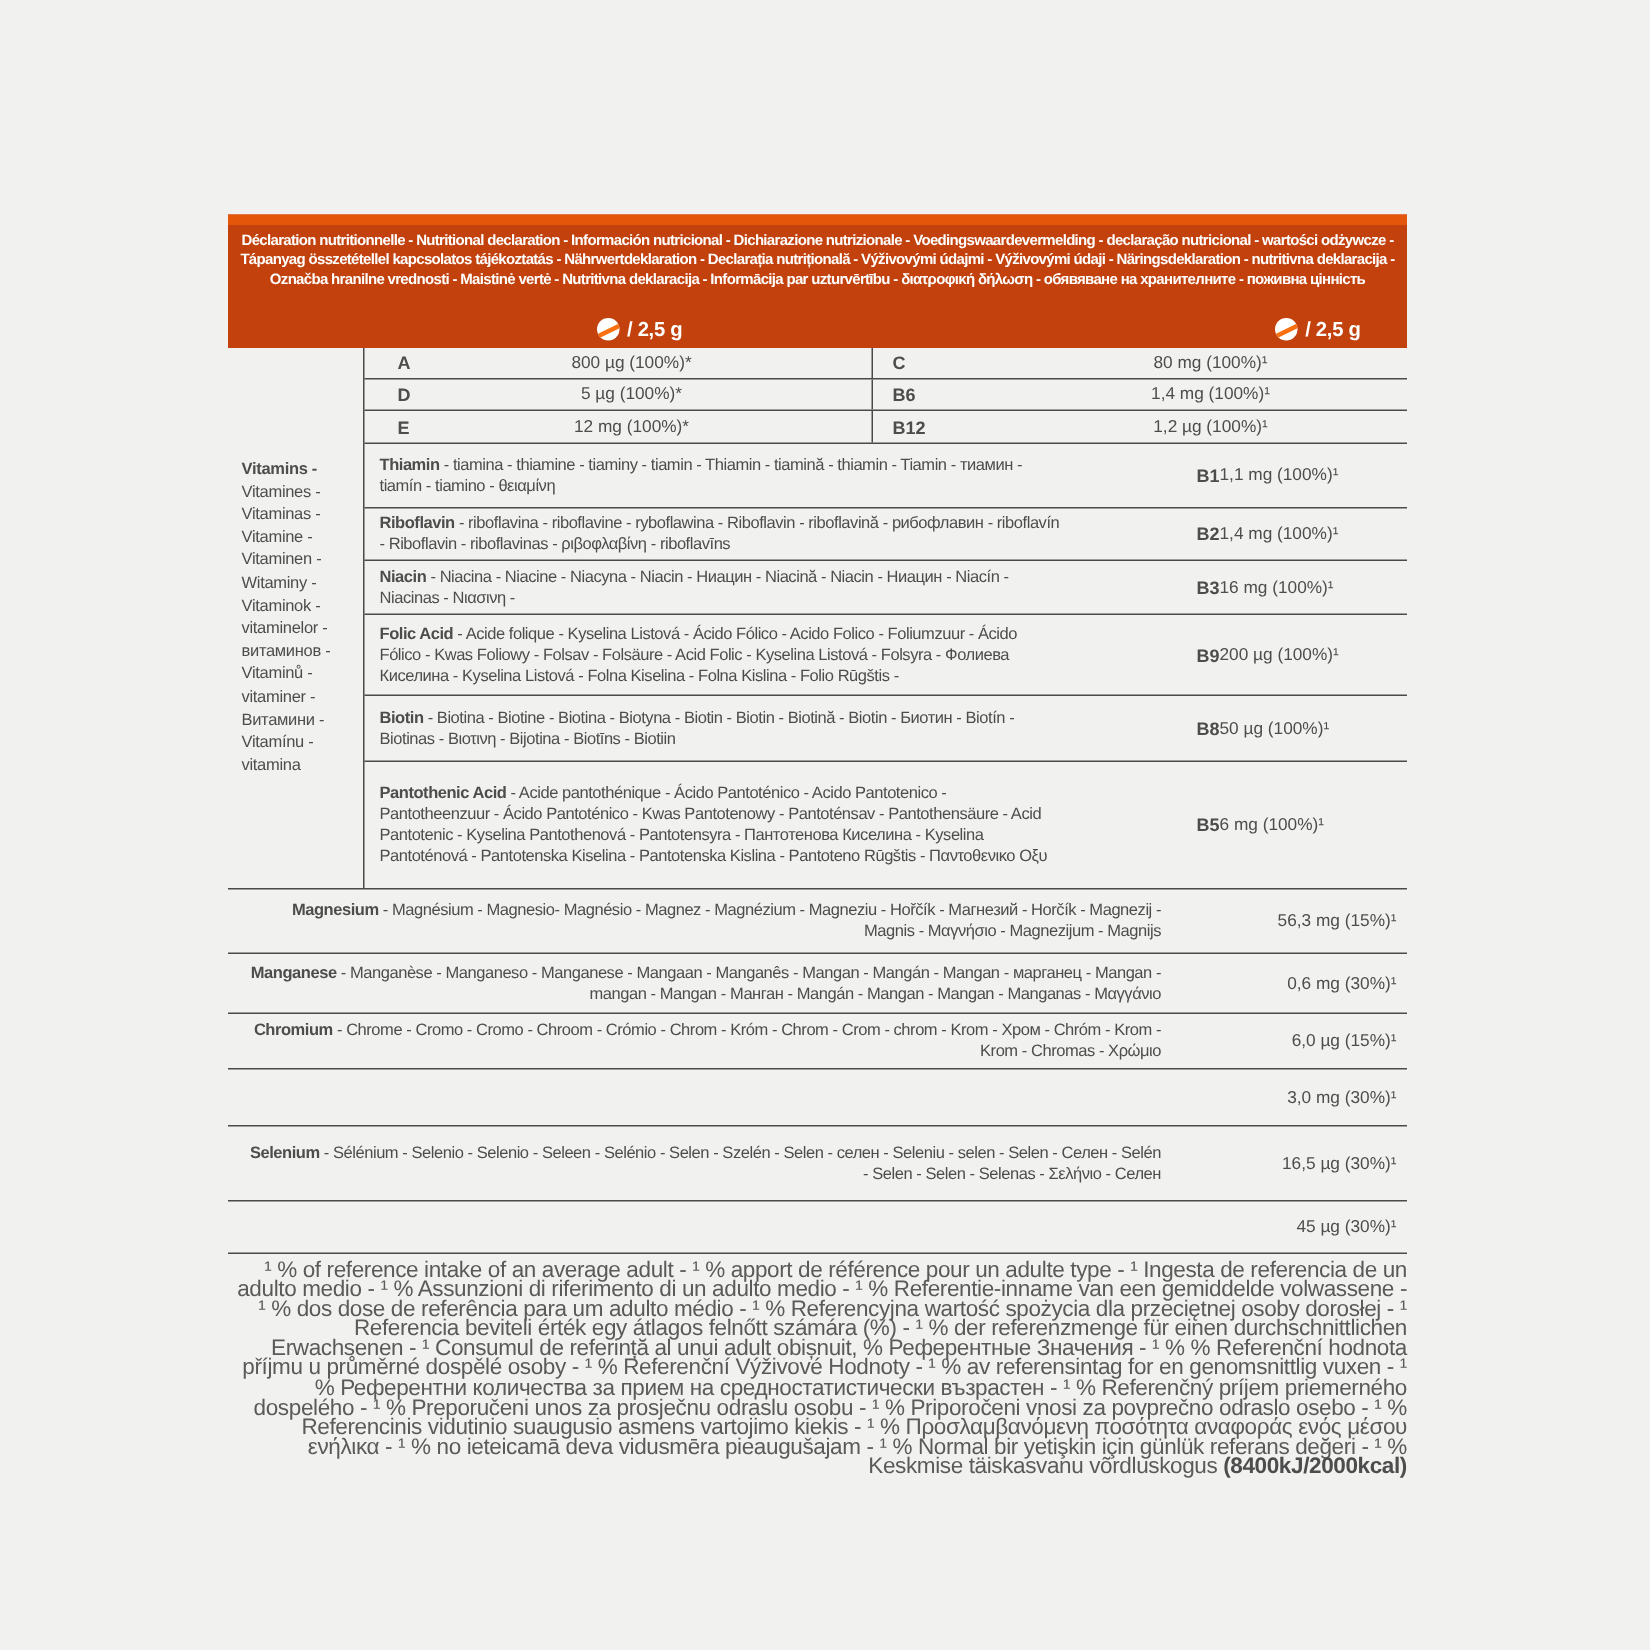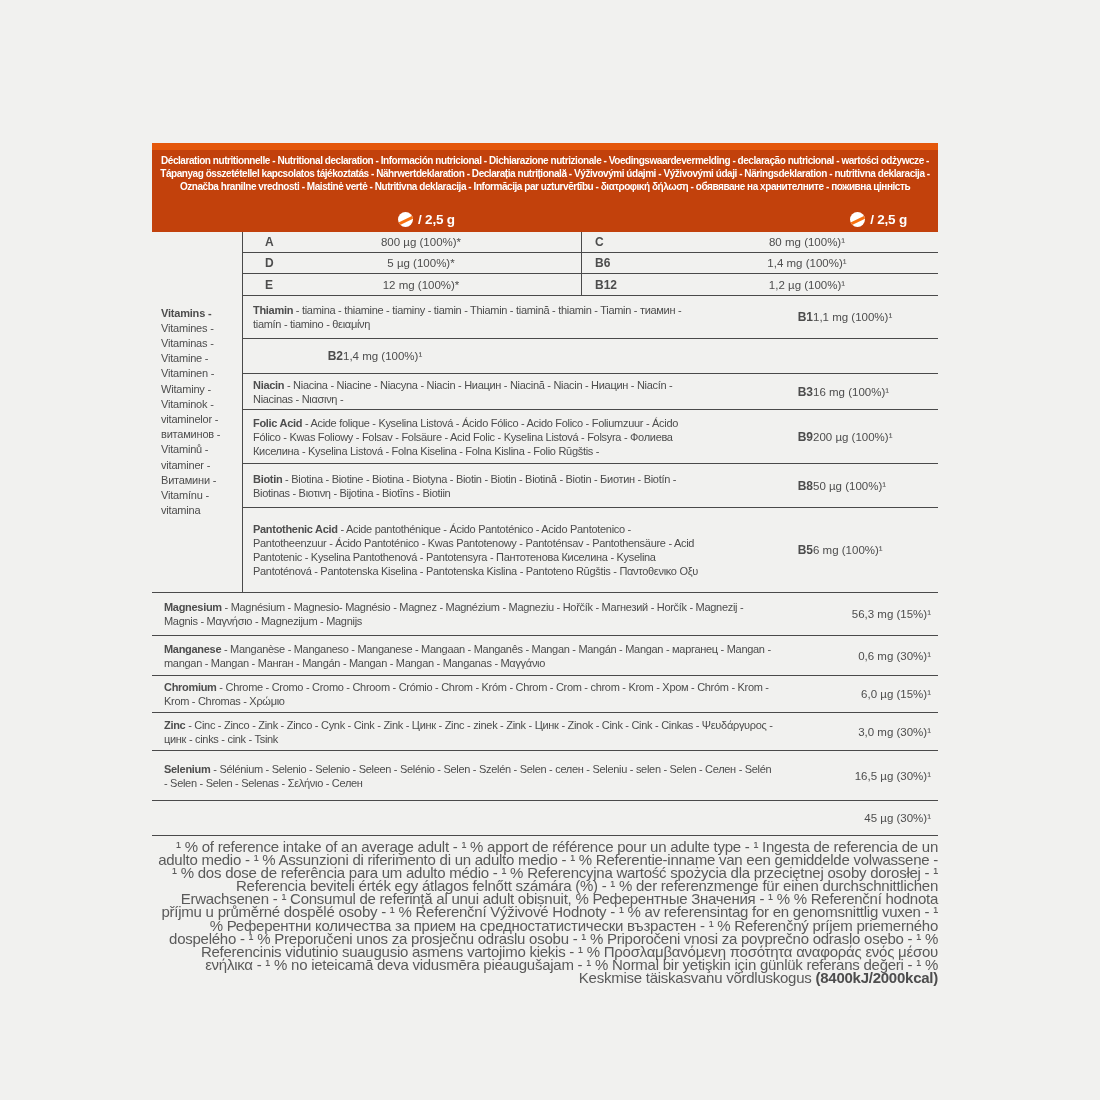--- a/index.html
+++ b/index.html
@@ -48,21 +48,21 @@
 
   .brow{display:flex;align-items:center;border-bottom:1.5px solid #4a4a4a;box-sizing:border-box;}
   .brow:last-child{border-bottom:none;}
   .bdesc{width:470px;min-width:470px;padding:2px 6px 2px 10px;font-size:11px;line-height:14px;letter-spacing:-0.3px;box-sizing:border-box;}
   .bcode{width:100px;text-align:right;font-weight:700;font-size:12px;}
   .bval{flex:1;text-align:left;padding-right:7px;font-size:11.5px;white-space:nowrap;}
   .h43{height:43px}.h35{height:35px}.h36{height:36px}.h54{height:54px}.h44{height:44px}.h84{height:84px}
 
   
   .mrow{display:flex;align-items:center;border-bottom:1.5px solid #4a4a4a;box-sizing:border-box;}
-  .mdesc{width:622px;min-width:622px;padding:2px 0 2px 12px;font-size:11px;line-height:14px;letter-spacing:-0.3px;box-sizing:border-box;}
+  .mdesc{width:622px;min-width:622px;padding:2px 0 2px 12px;font-size:11px;line-height:14px;letter-spacing:-0.3px;box-sizing:border-box;text-align:right;}
   .mval{flex:1;text-align:right;padding-right:7px;font-size:11.5px;white-space:nowrap;}
   .m43{height:43px}.m40{height:40px}.m37{height:37px}.m38{height:38px}.m50{height:50px}.m35{height:35px}
 
   
   .footnote{margin-top:4px;font-size:15px;line-height:13.1px;letter-spacing:-0.25px;color:#5a5a5a;text-align:right;}
   .footnote b{font-weight:700;color:#4d4d4d;}
 
   b{font-weight:700;}
 </style>
 </head>
@@ -132,20 +132,21 @@
           <span class="tval">1,2 µg (100%)¹</span>
         </div>
       </div>
 
       <div class="brow h43">
         <div class="bdesc"><b>Thiamin</b><span> - tiamina - thiamine - tiaminy - tiamin - Thiamin - tiamină - thiamin - Tiamin - тиамин - tiamín - tiamino - θειαμίνη</span></div>
         <div class="bcode">B1</div>
         <div class="bval">1,1 mg (100%)¹</div>
       </div>
       <div class="brow h35">
+        <div class="bdesc"><b>Riboflavin</b><span> - riboflavina - riboflavine - ryboflawina - Riboflavin - riboflavină - рибофлавин - riboflavín - Riboflavin - riboflavinas - ριβοφλαβίνη - riboflavīns</span></div>
         <div class="bcode">B2</div>
         <div class="bval">1,4 mg (100%)¹</div>
       </div>
       <div class="brow h36">
         <div class="bdesc"><b>Niacin</b><span> - Niacina - Niacine - Niacyna - Niacin - Ниацин - Niacină - Niacin - Ниацин - Niacín - Niacinas - Νιασινη -</span></div>
         <div class="bcode">B3</div>
         <div class="bval">16 mg (100%)¹</div>
       </div>
       <div class="brow h54">
         <div class="bdesc"><b>Folic Acid</b><span> - Acide folique - Kyselina Listová - Ácido Fólico - Acido Folico - Foliumzuur - Ácido Fólico - Kwas Foliowy - Folsav - Folsäure - Acid Folic - Kyselina Listová - Folsyra - Фолиева Киселина - Kyselina Listová - Folna Kiselina - Folna Kislina - Folio Rūgštis -</span></div>
@@ -173,21 +174,20 @@
     </div>
     <div class="mrow m40">
       <div class="mdesc"><b>Manganese</b><span> - Manganèse - Manganeso - Manganese - Mangaan - Manganês - Mangan - Mangán - Mangan - марганец - Mangan - mangan - Mangan - Манган - Mangán - Mangan - Mangan - Manganas - Μαγγάνιο</span></div>
       <div class="mval">0,6 mg (30%)¹</div>
     </div>
     <div class="mrow m37">
       <div class="mdesc"><b>Chromium</b><span> - Chrome - Cromo - Cromo - Chroom - Crómio - Chrom - Króm - Chrom - Crom - chrom - Krom - Хром - Chróm - Krom - Krom - Chromas - Χρώμιο</span></div>
       <div class="mval">6,0 µg (15%)¹</div>
     </div>
     <div class="mrow m38">
-      <div class="mdesc"><b>Zinc</b><span> - Cinc - Zinco - Zink - Zinco - Cynk - Cink - Zink - Цинк - Zinc - zinek - Zink - Цинк - Zinok - Cink - Cink - Cinkas - Ψευδάργυρος - цинк - cinks - cink - Tsink</span></div>
       <div class="mval">3,0 mg (30%)¹</div>
     </div>
     <div class="mrow m50">
       <div class="mdesc"><b>Selenium</b><span> - Sélénium - Selenio - Selenio - Seleen - Selénio - Selen - Szelén - Selen - селен - Seleniu - selen - Selen - Селен - Selén - Selen - Selen - Selenas - Σελήνιο - Селен</span></div>
       <div class="mval">16,5 µg (30%)¹</div>
     </div>
     <div class="mrow m35">
       <div class="mval">45 µg (30%)¹</div>
     </div>
   </div>

